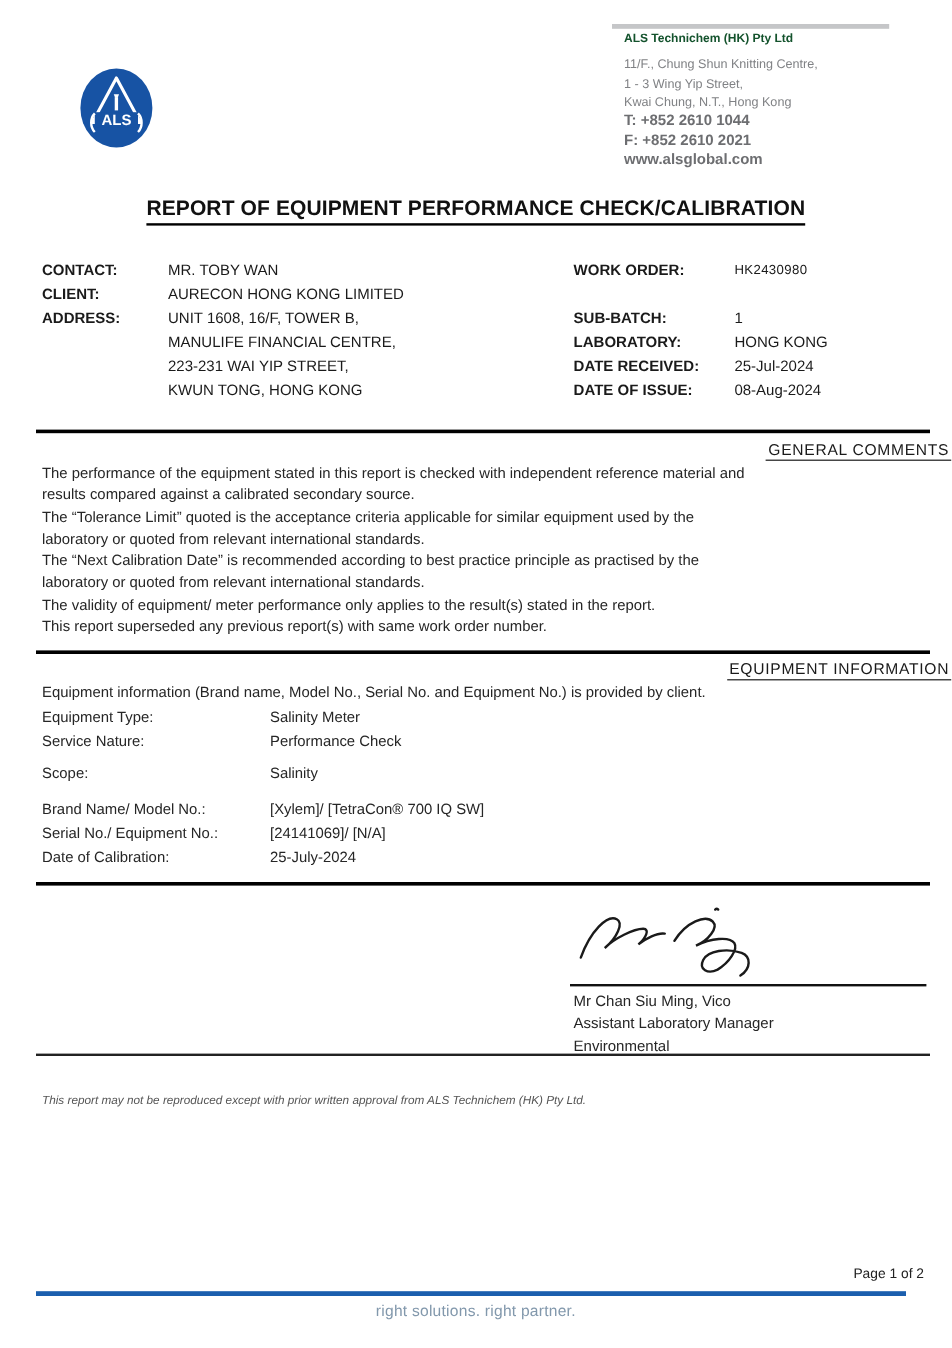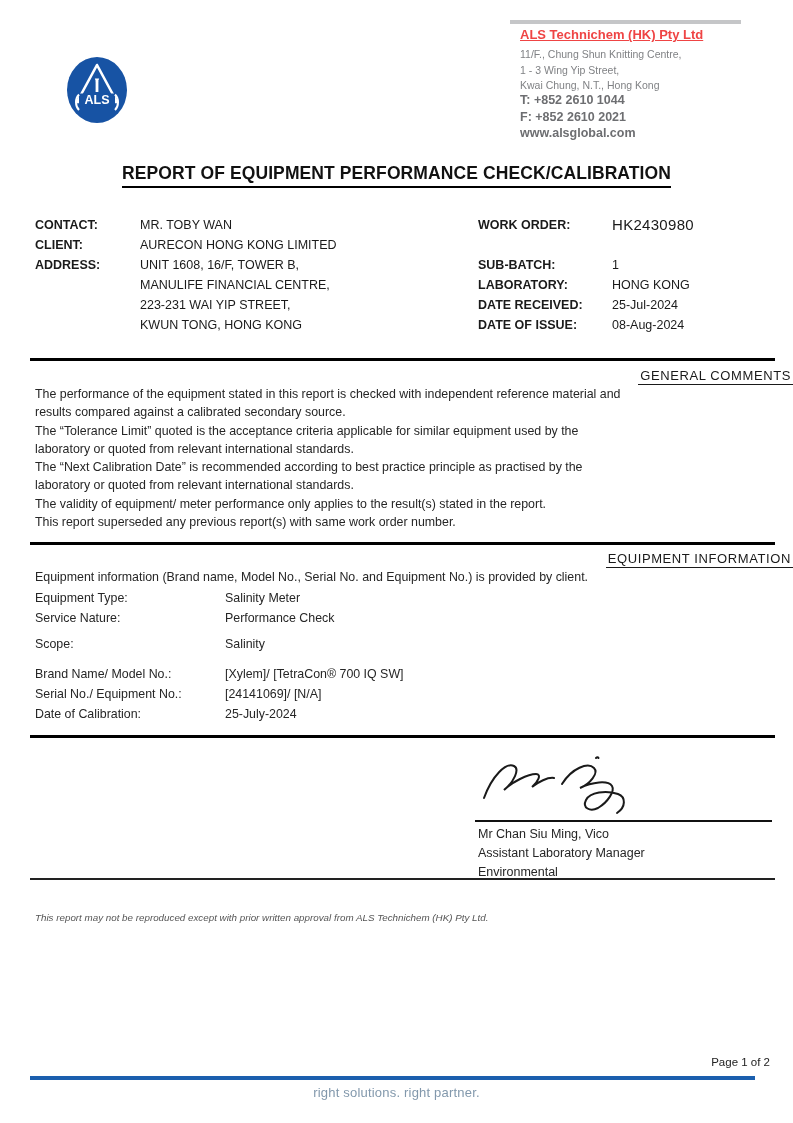--- a/index.html
+++ b/index.html
@@ -2,38 +2,38 @@
 <html><head>
 <meta charset="utf-8">
 <style>
   html,body { margin:0; padding:0; background:#ffffff; }
   .page {
     position:relative; width:793px; height:1123px; background:#fff;
     font-family:"Liberation Sans", sans-serif; color:#1a1a1a; overflow:hidden;
   }
   
   .hdr-bar { position:absolute; left:510px; top:20px; width:231px; height:4px; background:#c5c6c8; }
-  .hdr-company { position:absolute; left:520px; top:27px; font-size:13px; font-weight:bold; color:#ef4444;text-decoration:underline; }
+  .hdr-company { position:absolute; left:520px; top:27px; font-size:10px; font-weight:bold; color:#14532d; }
   .hdr-address { position:absolute; left:520px; top:47px; font-size:10.5px; color:#808285; line-height:15.5px; }
   .hdr-contacts { position:absolute; left:520px; top:92px; font-size:12.5px; font-weight:bold; color:#6d6e71; line-height:16.5px; }
   .logo { position:absolute; left:66px; top:56px; }
   
   .title-wrap { position:absolute; left:0; top:163px; width:100%; text-align:center; }
   .title-wrap span {
     display:inline-block; font-size:17.5px; font-weight:800; letter-spacing:0.1px;
     border-bottom:2.5px solid #000; padding-bottom:2px; color:#111;
   }
   
   .info-left  { position:absolute; left:35px;  top:215px; width:430px; font-size:12.5px; line-height:20px; }
   .info-right { position:absolute; left:478px; top:215px; width:300px; font-size:12.5px; line-height:20px; }
   .row { display:flex; }
   .lbl { font-weight:bold; flex-shrink:0; }
   .info-left .lbl  { width:105px; }
   .info-right .lbl { width:134px; }
-  .wo-value { font-size:15px; letter-spacing:0.3px; }
+  .wo-value { font-size:11px; letter-spacing:0.3px; }
   .spacer20 { height:20px; }
   
   .divider  { position:absolute; left:30px; width:745px; height:3px; background:#000; }
   .divider.thin { height:2px; background:#222; }
   .sec-head { position:absolute; left:0; width:100%; text-align:right; }
   .sec-head span {
     display:inline-block; font-size:13px; letter-spacing:0.6px; color:#1a1a1a;
     border-bottom:1.5px solid #1a1a1a; padding:0 2px 1px 2px;
   }
   

